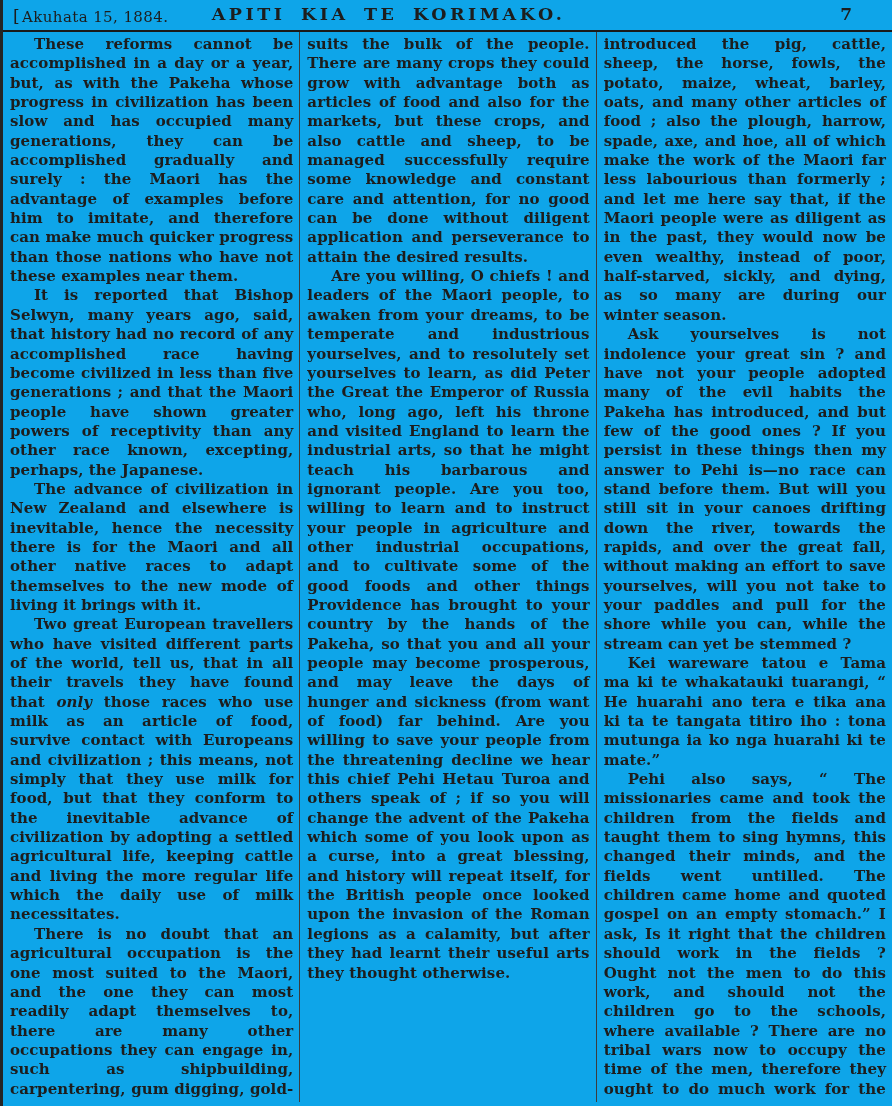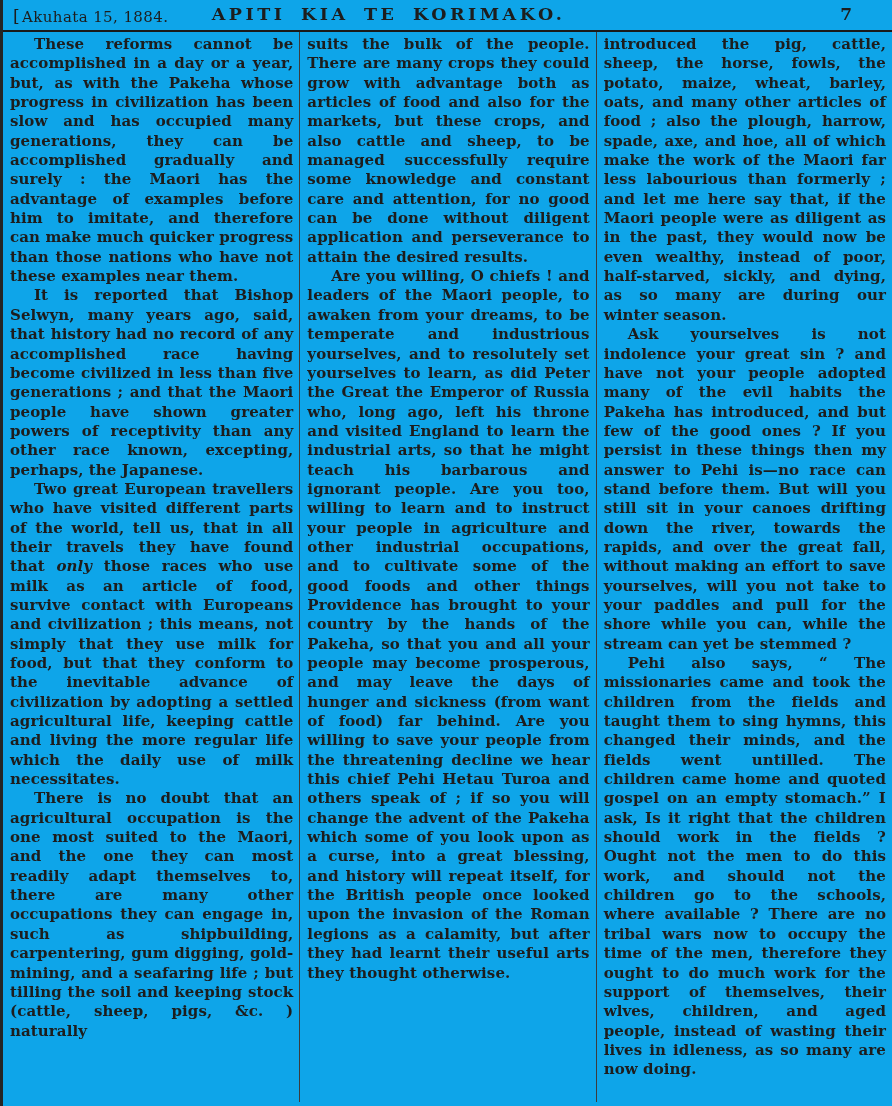--- a/index.html
+++ b/index.html
@@ -69,27 +69,29 @@
     <div class="title">APITI KIA TE KORIMAKO.</div>
     <div class="pagenum">7</div>
   </header>
 
   <div class="header-rule"></div>
 
   <main class="columns">
     <section class="col">
         <p class="para"><span>These reforms cannot be accomplished in a day or a year, but, as with the Pakeha whose progress in civilization has been slow and has occupied many generations, they can be accomplished gradually and surely : the Maori has the advantage of examples before him to imitate, and therefore can make much quicker progress than those nations who have not these examples near them.</span></p>
         <p class="para"><span>It is reported that Bishop Selwyn, many years ago, said, that history had no record of any accomplished race having become civilized in less than five generations ; and that the Maori people have shown greater powers of receptivity than any other race known, excepting, perhaps, the Japanese.</span></p>
+        <p class="para"><span>The advance of civilization in New Zealand and elsewhere is inevitable, hence the necessity there is for the Maori and all other native races to adapt themselves to the new mode of living it brings with it.</span></p>
         <p class="para"><span>Two great European travellers who have visited different parts of the world, tell us, that in all their travels they have found that </span><span class="em">only</span><span> those races who use milk as an article of food, survive contact with Europeans and civilization ; this means, not simply that they use milk for food, but that they conform to the inevitable advance of civilization by adopting a settled agricultural life, keeping cattle and living the more regular life which the daily use of milk necessitates.</span></p>
         <p class="para"><span>There is no doubt that an agricultural occupation is the one most suited to the Maori, and the one they can most readily adapt themselves to, there are many other occupations they can engage in, such as shipbuilding, carpentering, gum digging, gold-mining, and a seafaring life ; but tilling the soil and keeping stock (cattle, sheep, pigs, &amp;c. ) naturally</span></p>
       </section>
     <section class="col">
         <p class="para noindent"><span>suits the bulk of the people. There are many crops they could grow with advantage both as articles of food and also for the markets, but these crops, and also cattle and sheep, to be managed successfully require some knowledge and constant care and attention, for no good can be done without diligent application and perseverance to attain the desired results.</span></p>
         <p class="para"><span>Are you willing, O chiefs ! and leaders of the Maori people, to awaken from your dreams, to be temperate and industrious yourselves, and to resolutely set yourselves to learn, as did Peter the Great the Emperor of Russia who, long ago, left his throne and visited England to learn the industrial arts, so that he might teach his barbarous and ignorant people.  Are you too, willing to learn and to instruct your people in agriculture and other industrial occupations, and to cultivate some of the good foods and other things Providence has brought to your country by the hands of the Pakeha, so that you and all your people may become prosperous, and may leave the days of hunger and sickness (from want of food) far behind.  Are you willing to save your people from the threatening decline we hear this chief Pehi Hetau Turoa and others speak of ; if so you will change the advent of the Pakeha which some of you look upon as a curse, into a great blessing, and history will repeat itself, for the British people once looked upon the invasion of the Roman legions as a calamity, but after they had learnt their useful arts they thought otherwise.</span></p>
       </section>
     <section class="col">
         <p class="para noindent"><span>introduced the pig, cattle, sheep, the horse, fowls, the potato, maize, wheat, barley, oats, and many other articles of food ; also the plough, harrow, spade, axe, and hoe, all of which make the work of the Maori far less labourious than formerly ; and let me here say that, if the Maori people were as diligent as in the past, they would now be even wealthy, instead of poor, half-starved, sickly, and dying, as so many are during our winter season.</span></p>
         <p class="para"><span>Ask yourselves is not indolence your great sin ? and have not your people adopted many of the evil habits the Pakeha has introduced, and but few of the good ones ?  If you persist in these things then my answer to Pehi is—no race can stand before them.  But will you still sit in your canoes drifting down the river, towards the rapids, and over the great fall, without making an effort to save yourselves, will you not take to your paddles and pull for the shore while you can, while the stream can yet be stemmed ?</span></p>
+        <p class="para"><span>Kei wareware tatou e Tama ma ki te whakatauki tuarangi, “ He huarahi ano tera e tika ana ki ta te tangata titiro iho : tona mutunga ia ko nga huarahi ki te mate.”</span></p>
         <p class="para"><span>Pehi also says, “ The missionaries came and took the children from the fields and taught them to sing hymns, this changed their minds, and the fields went untilled.  The children came home and quoted gospel on an empty stomach.”  I ask, Is it right that the children should work in the fields ?  Ought not the men to do this work, and should not the children go to the schools, where available ?  There are no tribal wars now to occupy the time of the men, therefore they ought to do much work for the support of themselves, their wlves, children, and aged people, instead of wasting their lives in idleness, as so many are now doing.</span></p>
       </section>
   </main>
 
 </div>
 
 </body></html>

